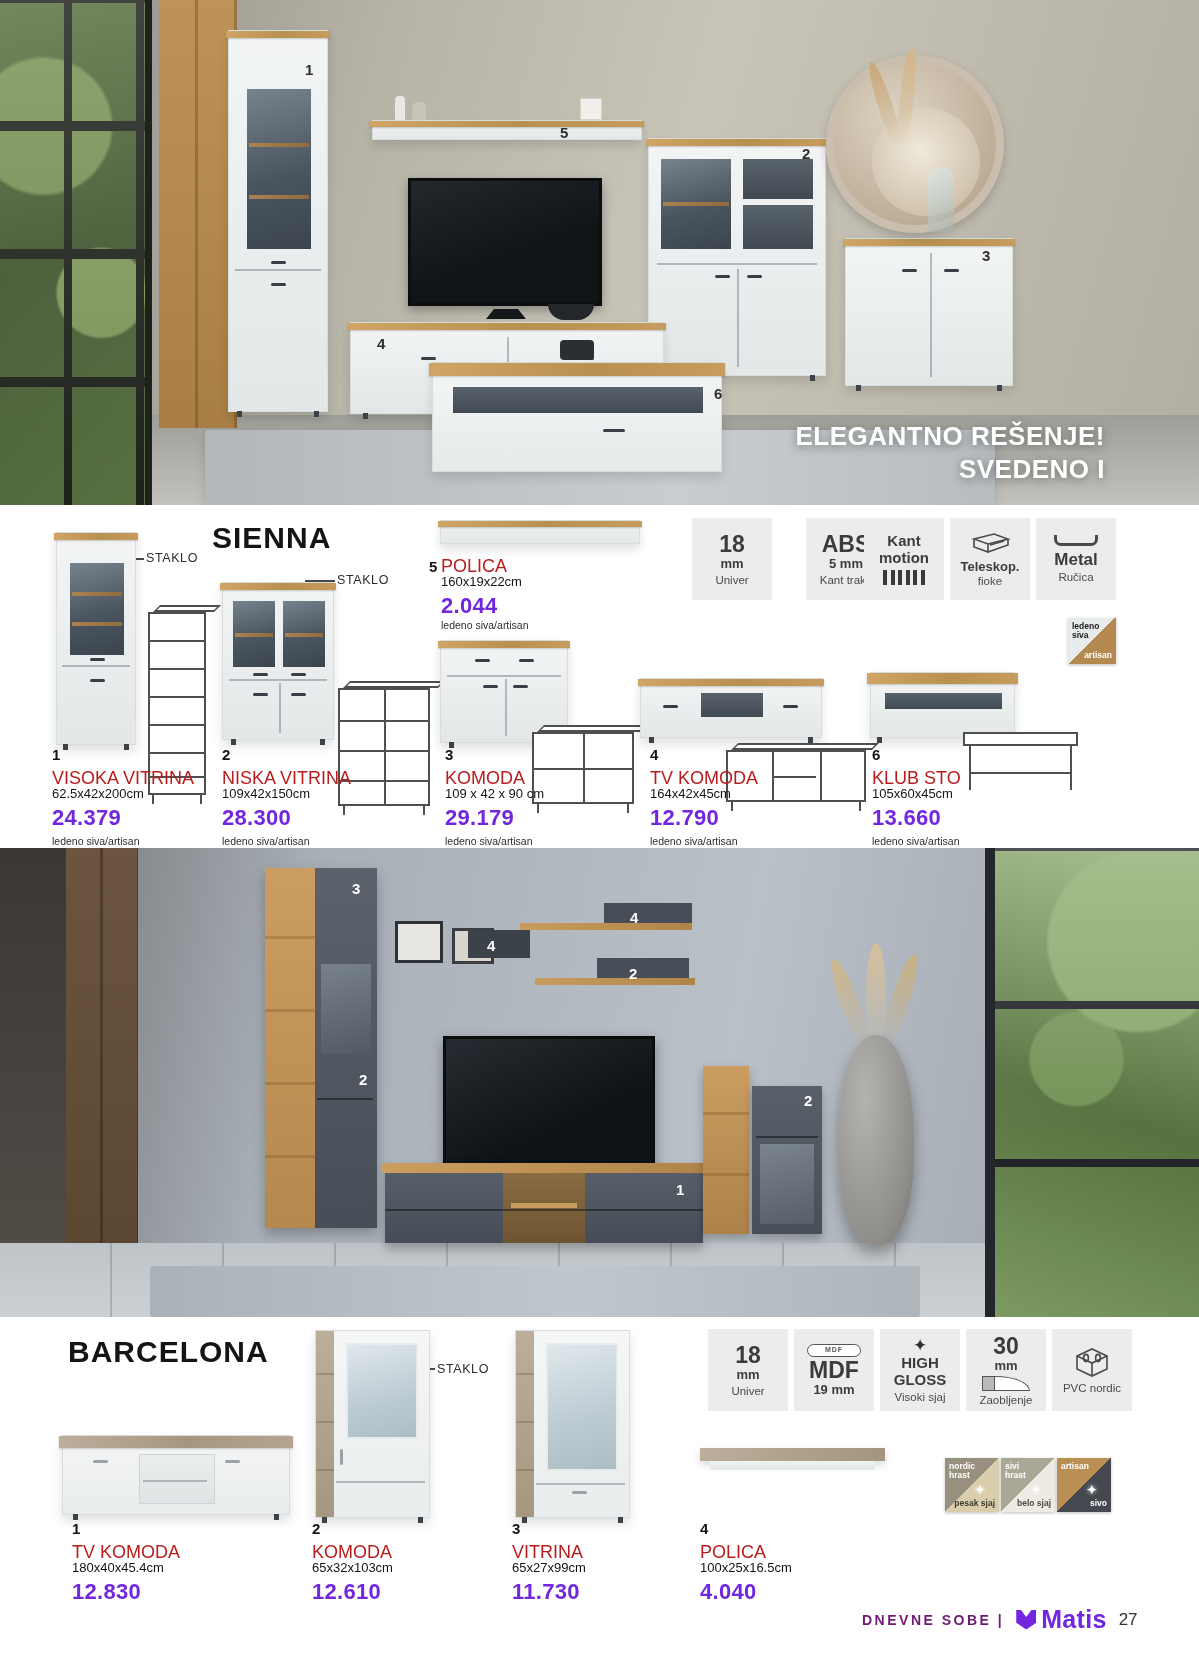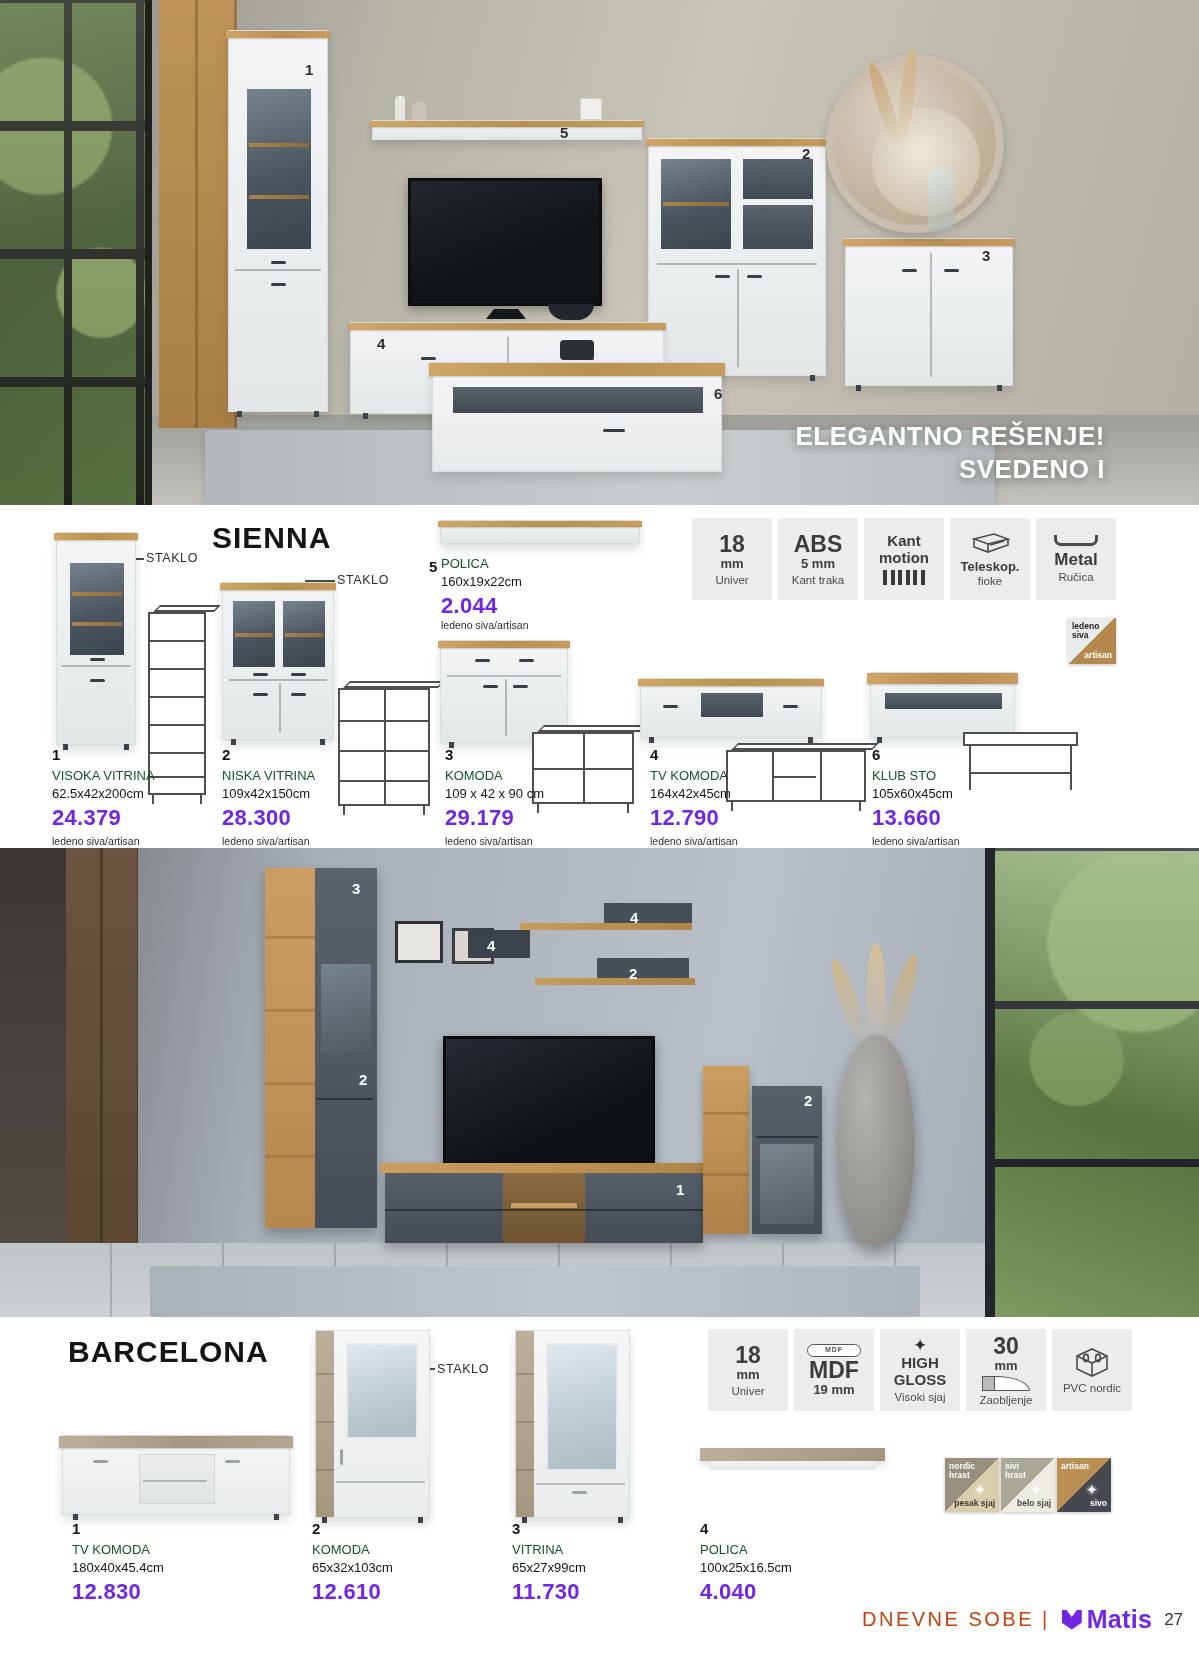--- a/index.html
+++ b/index.html
@@ -36,21 +36,21 @@
 
   
   .swatch{position:absolute;font-weight:700;line-height:1.05;box-shadow:0 1px 3px rgba(0,0,0,.25)}
   .swatch .t{position:absolute;top:4px;left:4px;font-size:8.5px}
   .swatch .b{position:absolute;bottom:4px;right:4px;font-size:8.5px}
   .swatch .sp{position:absolute;left:55%;top:48%;color:#fff;font-size:12px;text-shadow:0 0 4px rgba(255,255,255,.9)}
 
   
   .pcol{position:absolute;width:175px}
   .pcol .num{display:block;font-size:15px;font-weight:800;color:#141414;height:22px}
-  .pcol .name{display:block;font-size:13px;color:#14532d;height:18px;white-space:nowrap}
+  .pcol .name{display:block;font-size:18px;color:#b91c1c;height:18px;white-space:nowrap}
   .pcol .dims{display:block;font-size:13px;color:#141414;height:19px;white-space:nowrap}
   .pcol .price{display:block;font-size:22px;font-weight:800;color:#7226e0;height:30px;letter-spacing:.3px}
   .pcol .colors{display:block;font-size:10.5px;color:#2e2e2e}
 
   
   .ph{position:absolute;background:linear-gradient(180deg,#f3f5f5,#e3e7e8);box-shadow:0 6px 10px rgba(0,0,0,.12);border:1px solid #d8dddd}
   .wood{background:linear-gradient(90deg,#d0a566,#b8904f 55%,#c79c5e)}
   .woodg{background:linear-gradient(90deg,#bcae9b,#a5977f 55%,#b3a590)}
   .wtop{position:absolute;left:-3px;right:-3px;top:0;height:7px;box-shadow:0 1px 2px rgba(0,0,0,.2)}
   .glass{position:absolute;background:linear-gradient(165deg,#76828d,#4a555f 55%,#3c454e)}
@@ -65,21 +65,21 @@
   
   .ld{position:absolute;background:#fff;border:2px solid #4f4f4f}
   .ld .h{position:absolute;left:0;right:0;height:0;border-top:2px solid #4f4f4f}
   .ld .v{position:absolute;top:0;bottom:0;width:0;border-left:2px solid #4f4f4f}
   .ld .topp{position:absolute;left:3px;right:-10px;top:-9px;height:7px;border:2px solid #4f4f4f;background:#fff;transform:skewX(-45deg);transform-origin:left bottom}
   .ld .leg{position:absolute;width:0;border-left:2px solid #4f4f4f;height:11px;bottom:-11px}
 
   .h1cap{position:absolute;right:94px;top:420px;width:460px;text-align:right;color:#fff;font-weight:800;font-size:26px;line-height:1.25;letter-spacing:.5px;text-shadow:0 2px 8px rgba(35,45,40,.5)}
 
   #footer{position:absolute;left:862px;top:288px;display:flex;align-items:center;gap:12px}
-  .f-section{font-size:20px;font-weight:400;letter-spacing:2.5px;color:#c2410c}
+  .f-section{font-size:14px;font-weight:700;letter-spacing:2.5px;color:#701a75}
   .f-brand{display:flex;align-items:center;gap:5px}
   .f-logo-icon{width:20px;height:20px;background:#7226e0;clip-path:polygon(0 0,22% 0,50% 38%,78% 0,100% 0,100% 66%,50% 100%,0 66%)}
   .f-brand-name{font-size:25px;font-weight:800;color:#7226e0;letter-spacing:.3px}
   .f-page{font-size:17px;color:#333}
 </style>
 </head>
 <body>
 
 <div id="page">
 
@@ -242,21 +242,21 @@
       <span class="dims">160x19x22cm</span>
       <span class="price">2.044</span>
       <span class="colors" style="margin-top:-4px">ledeno siva/artisan</span>
     </div>
 
     <div class="badge" style="left:692px;top:13px">
       <span class="big">18</span>
       <span class="mid">mm</span>
       <span class="sub">Univer</span>
     </div>
-    <div class="badge" style="left:778px;top:13px">
+    <div class="badge" style="left:806px;top:13px">
       <span class="big">ABS</span>
       <span class="mid">5 mm</span>
       <span class="sub">Kant traka</span>
     </div>
     <div class="badge" style="left:864px;top:13px">
       <span class="bold1">Kant</span>
       <span class="bold1">motion</span>
       <span class="bars"></span>
     </div>
     <div class="badge" style="left:950px;top:13px">

